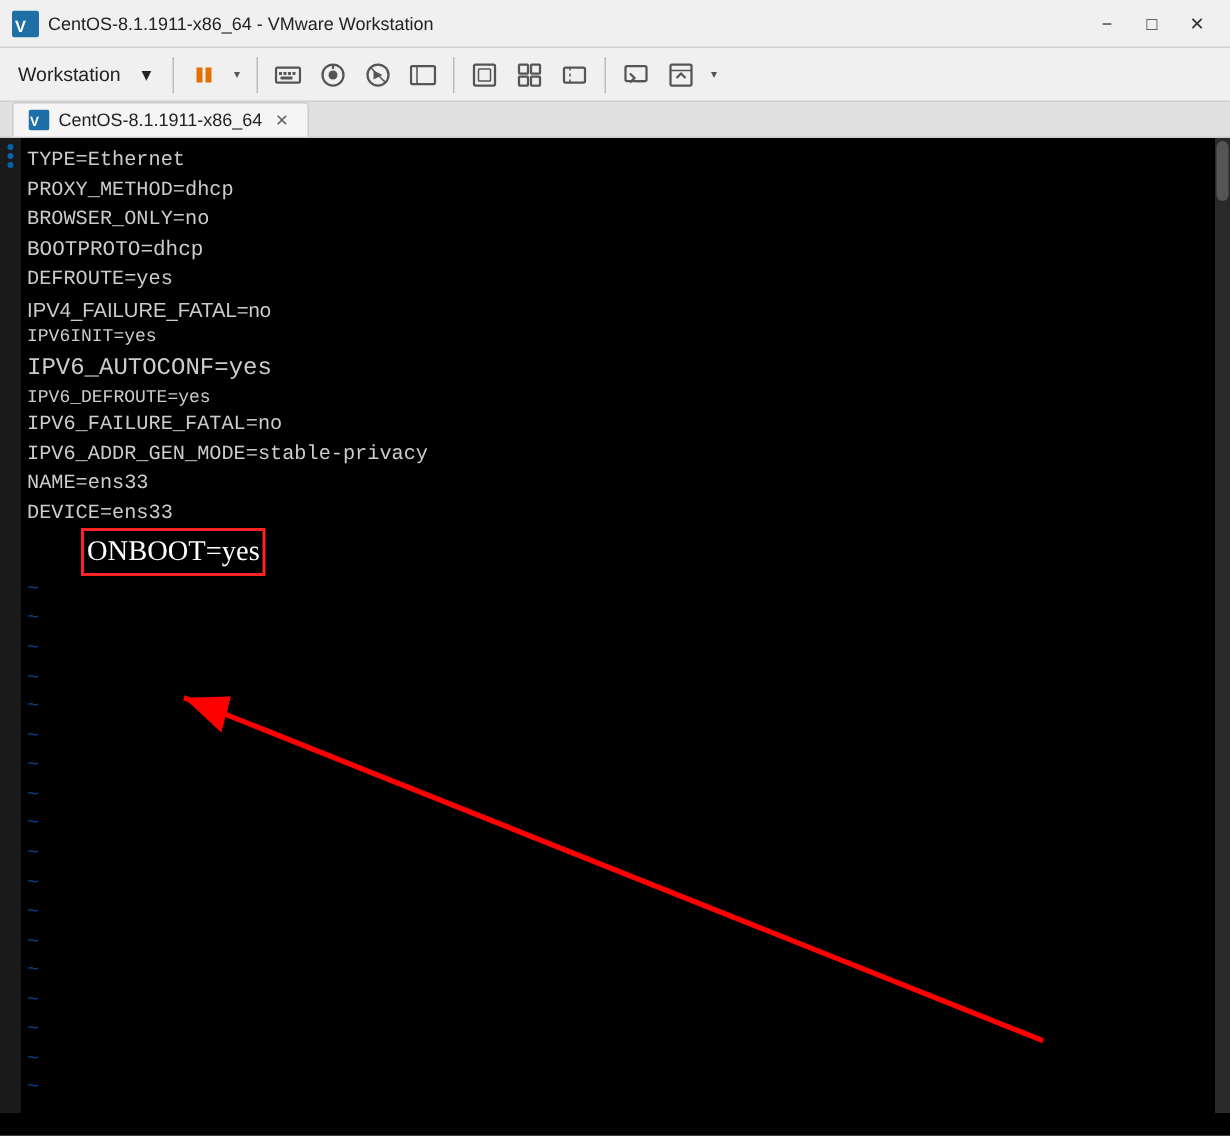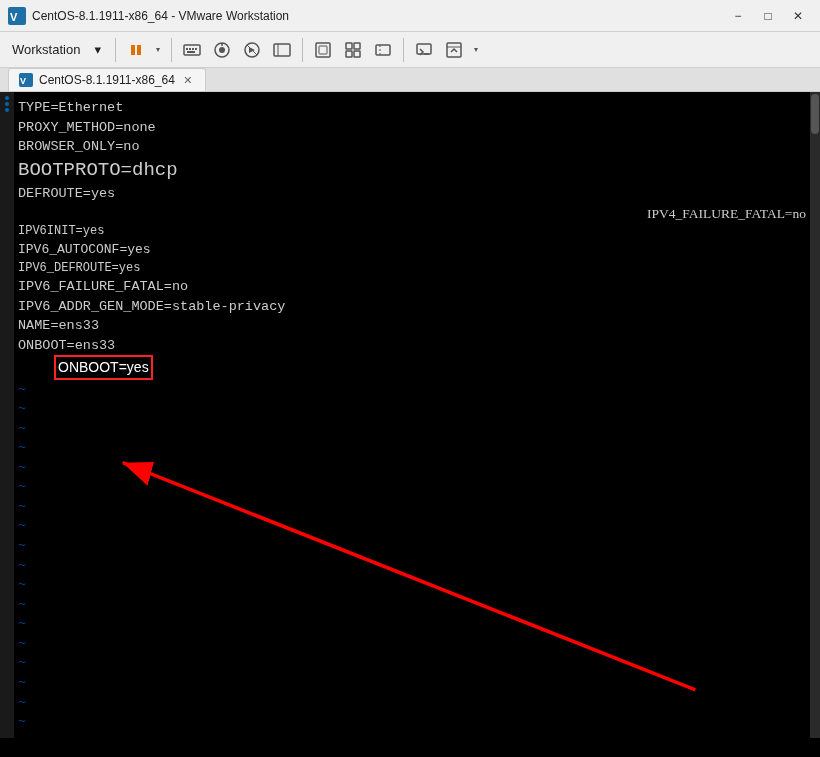--- a/index.html
+++ b/index.html
@@ -371,33 +371,33 @@
       <div class="terminal-left-bar">
         <div class="terminal-dots">
           <div class="t-dot"></div>
           <div class="t-dot"></div>
           <div class="t-dot"></div>
         </div>
       </div>
 
       <div class="terminal-content">
         <div style="color:#ccc; font-family:'Courier New',monospace; font-size:13.5px; line-height:1.45;">TYPE=Ethernet</div>
-        <div style="color:#ccc; font-family:'Courier New',monospace; font-size:13.5px; line-height:1.45;">PROXY_METHOD=none</div>
+        <div style="color:#ccc; font-family:'Courier New',monospace; font-size:13.5px; line-height:1.45;">PROXY_METHOD=dhcp</div>
         <div style="color:#ccc; font-family:'Courier New',monospace; font-size:13.5px; line-height:1.45;">BROWSER_ONLY=no</div>
-        <div style="color:#ccc; font-family:'Courier New',monospace; font-size:19px; line-height:1.45;">BOOTPROTO=dhcp</div>
+        <div style="color:#ccc; font-family:'Courier New',monospace; font-size:14px; line-height:1.45;">BOOTPROTO=dhcp</div>
         <div style="color:#ccc; font-family:'Courier New',monospace; font-size:13.5px; line-height:1.45;">DEFROUTE=yes</div>
-        <div style="color:#ccc; font-family:Liberation Serif, serif; font-size:13.5px; line-height:1.45;text-align:right;">IPV4_FAILURE_FATAL=no</div>
+        <div style="color:#ccc; font-family:Liberation Sans, sans-serif; font-size:13.5px; line-height:1.45;">IPV4_FAILURE_FATAL=no</div>
         <div style="color:#ccc; font-family:'Courier New',monospace; font-size:12px; line-height:1.45;">IPV6INIT=yes</div>
-        <div style="color:#ccc; font-family:'Courier New',monospace; font-size:13px; line-height:1.45;">IPV6_AUTOCONF=yes</div>
+        <div style="color:#ccc; font-family:'Courier New',monospace; font-size:16px; line-height:1.45;">IPV6_AUTOCONF=yes</div>
         <div style="color:#ccc; font-family:'Courier New',monospace; font-size:12px; line-height:1.45;">IPV6_DEFROUTE=yes</div>
         <div style="color:#ccc; font-family:'Courier New',monospace; font-size:13.5px; line-height:1.45;">IPV6_FAILURE_FATAL=no</div>
         <div style="color:#ccc; font-family:'Courier New',monospace; font-size:13.5px; line-height:1.45;">IPV6_ADDR_GEN_MODE=stable-privacy</div>
         <div style="color:#ccc; font-family:'Courier New',monospace; font-size:13.5px; line-height:1.45;">NAME=ens33</div>
-        <div style="color:#ccc; font-family:'Courier New',monospace; font-size:13.5px; line-height:1.45;">ONBOOT=ens33</div>
-        <div style="font-family:Liberation Sans, sans-serif; font-size:14px; line-height:1.45;padding-left:36px;">
+        <div style="color:#ccc; font-family:'Courier New',monospace; font-size:13.5px; line-height:1.45;">DEVICE=ens33</div>
+        <div style="font-family:Liberation Serif, serif; font-size:19px; line-height:1.45;padding-left:36px;">
           <span style="border: 2px solid #ff2222; color: #fff; padding: 0 2px; display:inline-block;">ONBOOT=yes</span>
         </div>
 
         <div style="color:#004488; font-family:'Courier New',monospace; font-size:13.5px; line-height:1.45;">
           ~<br>~<br>~<br>~<br>~<br>~<br>~<br>~<br>~<br>~<br>~<br>~<br>~<br>~<br>~<br>~<br>~<br>~
         </div>
 
         <svg class="arrow-overlay" viewBox="0 0 806 540" preserveAspectRatio="none">
 
           <defs>

